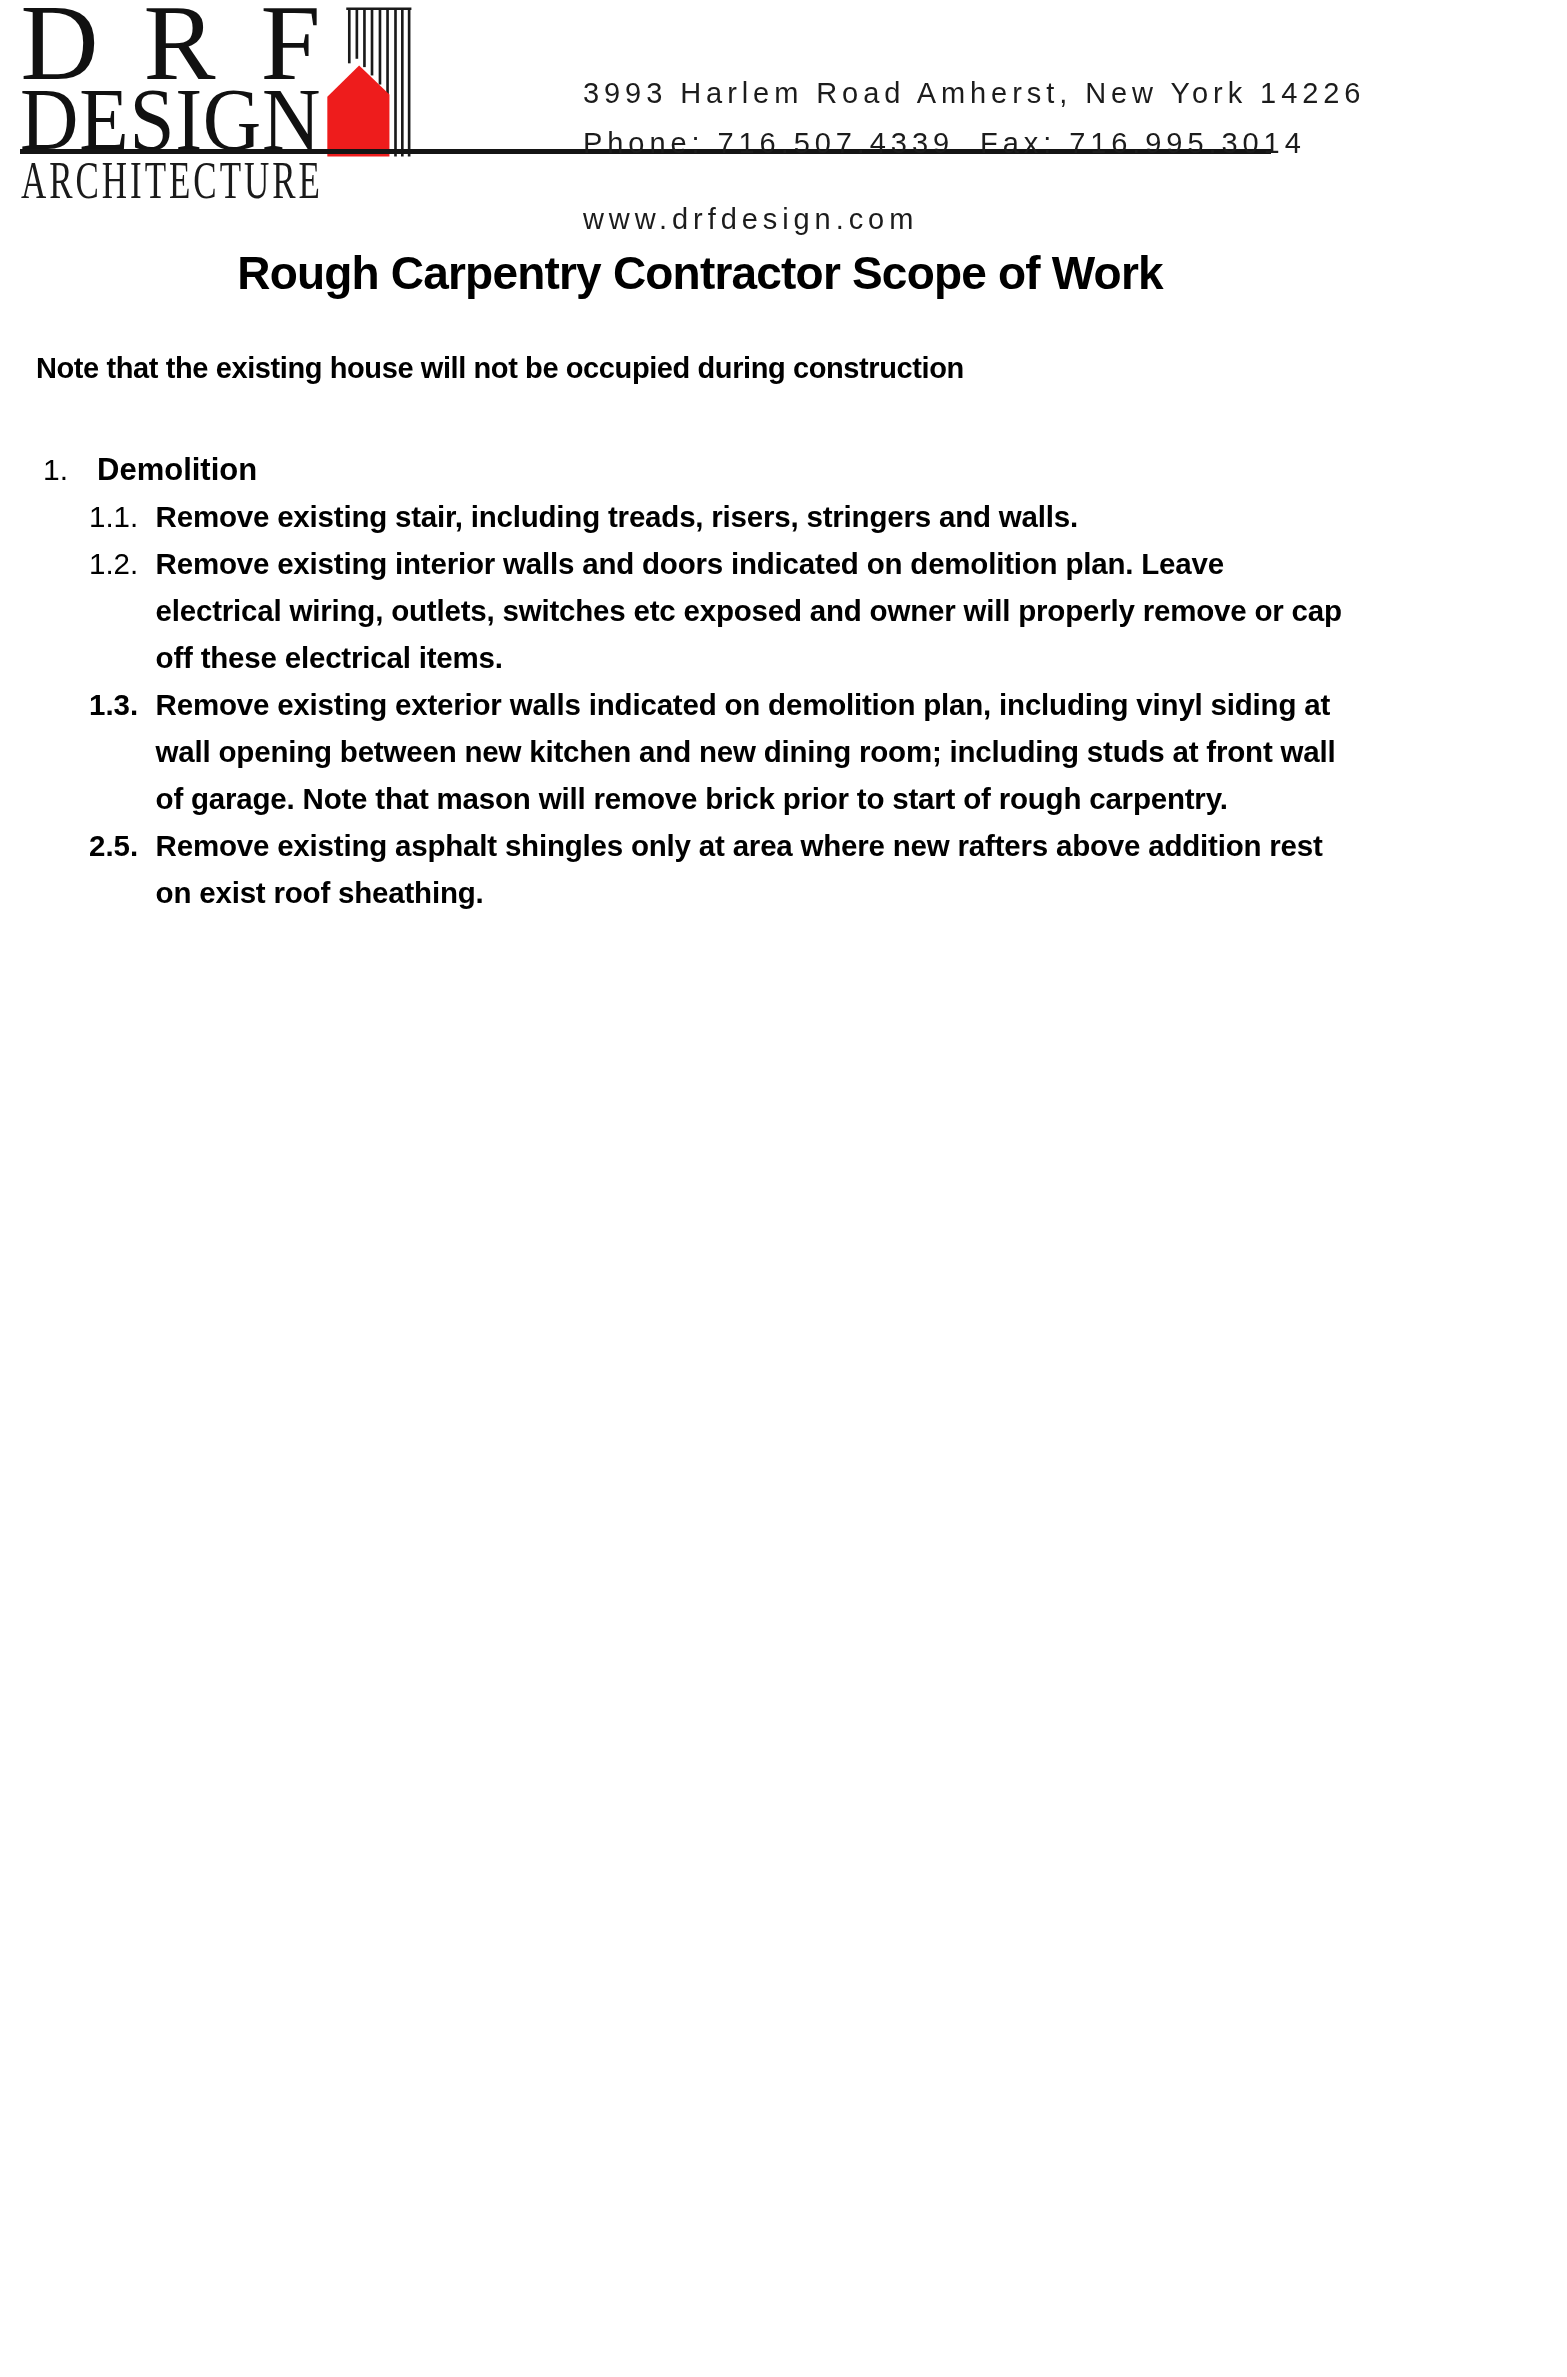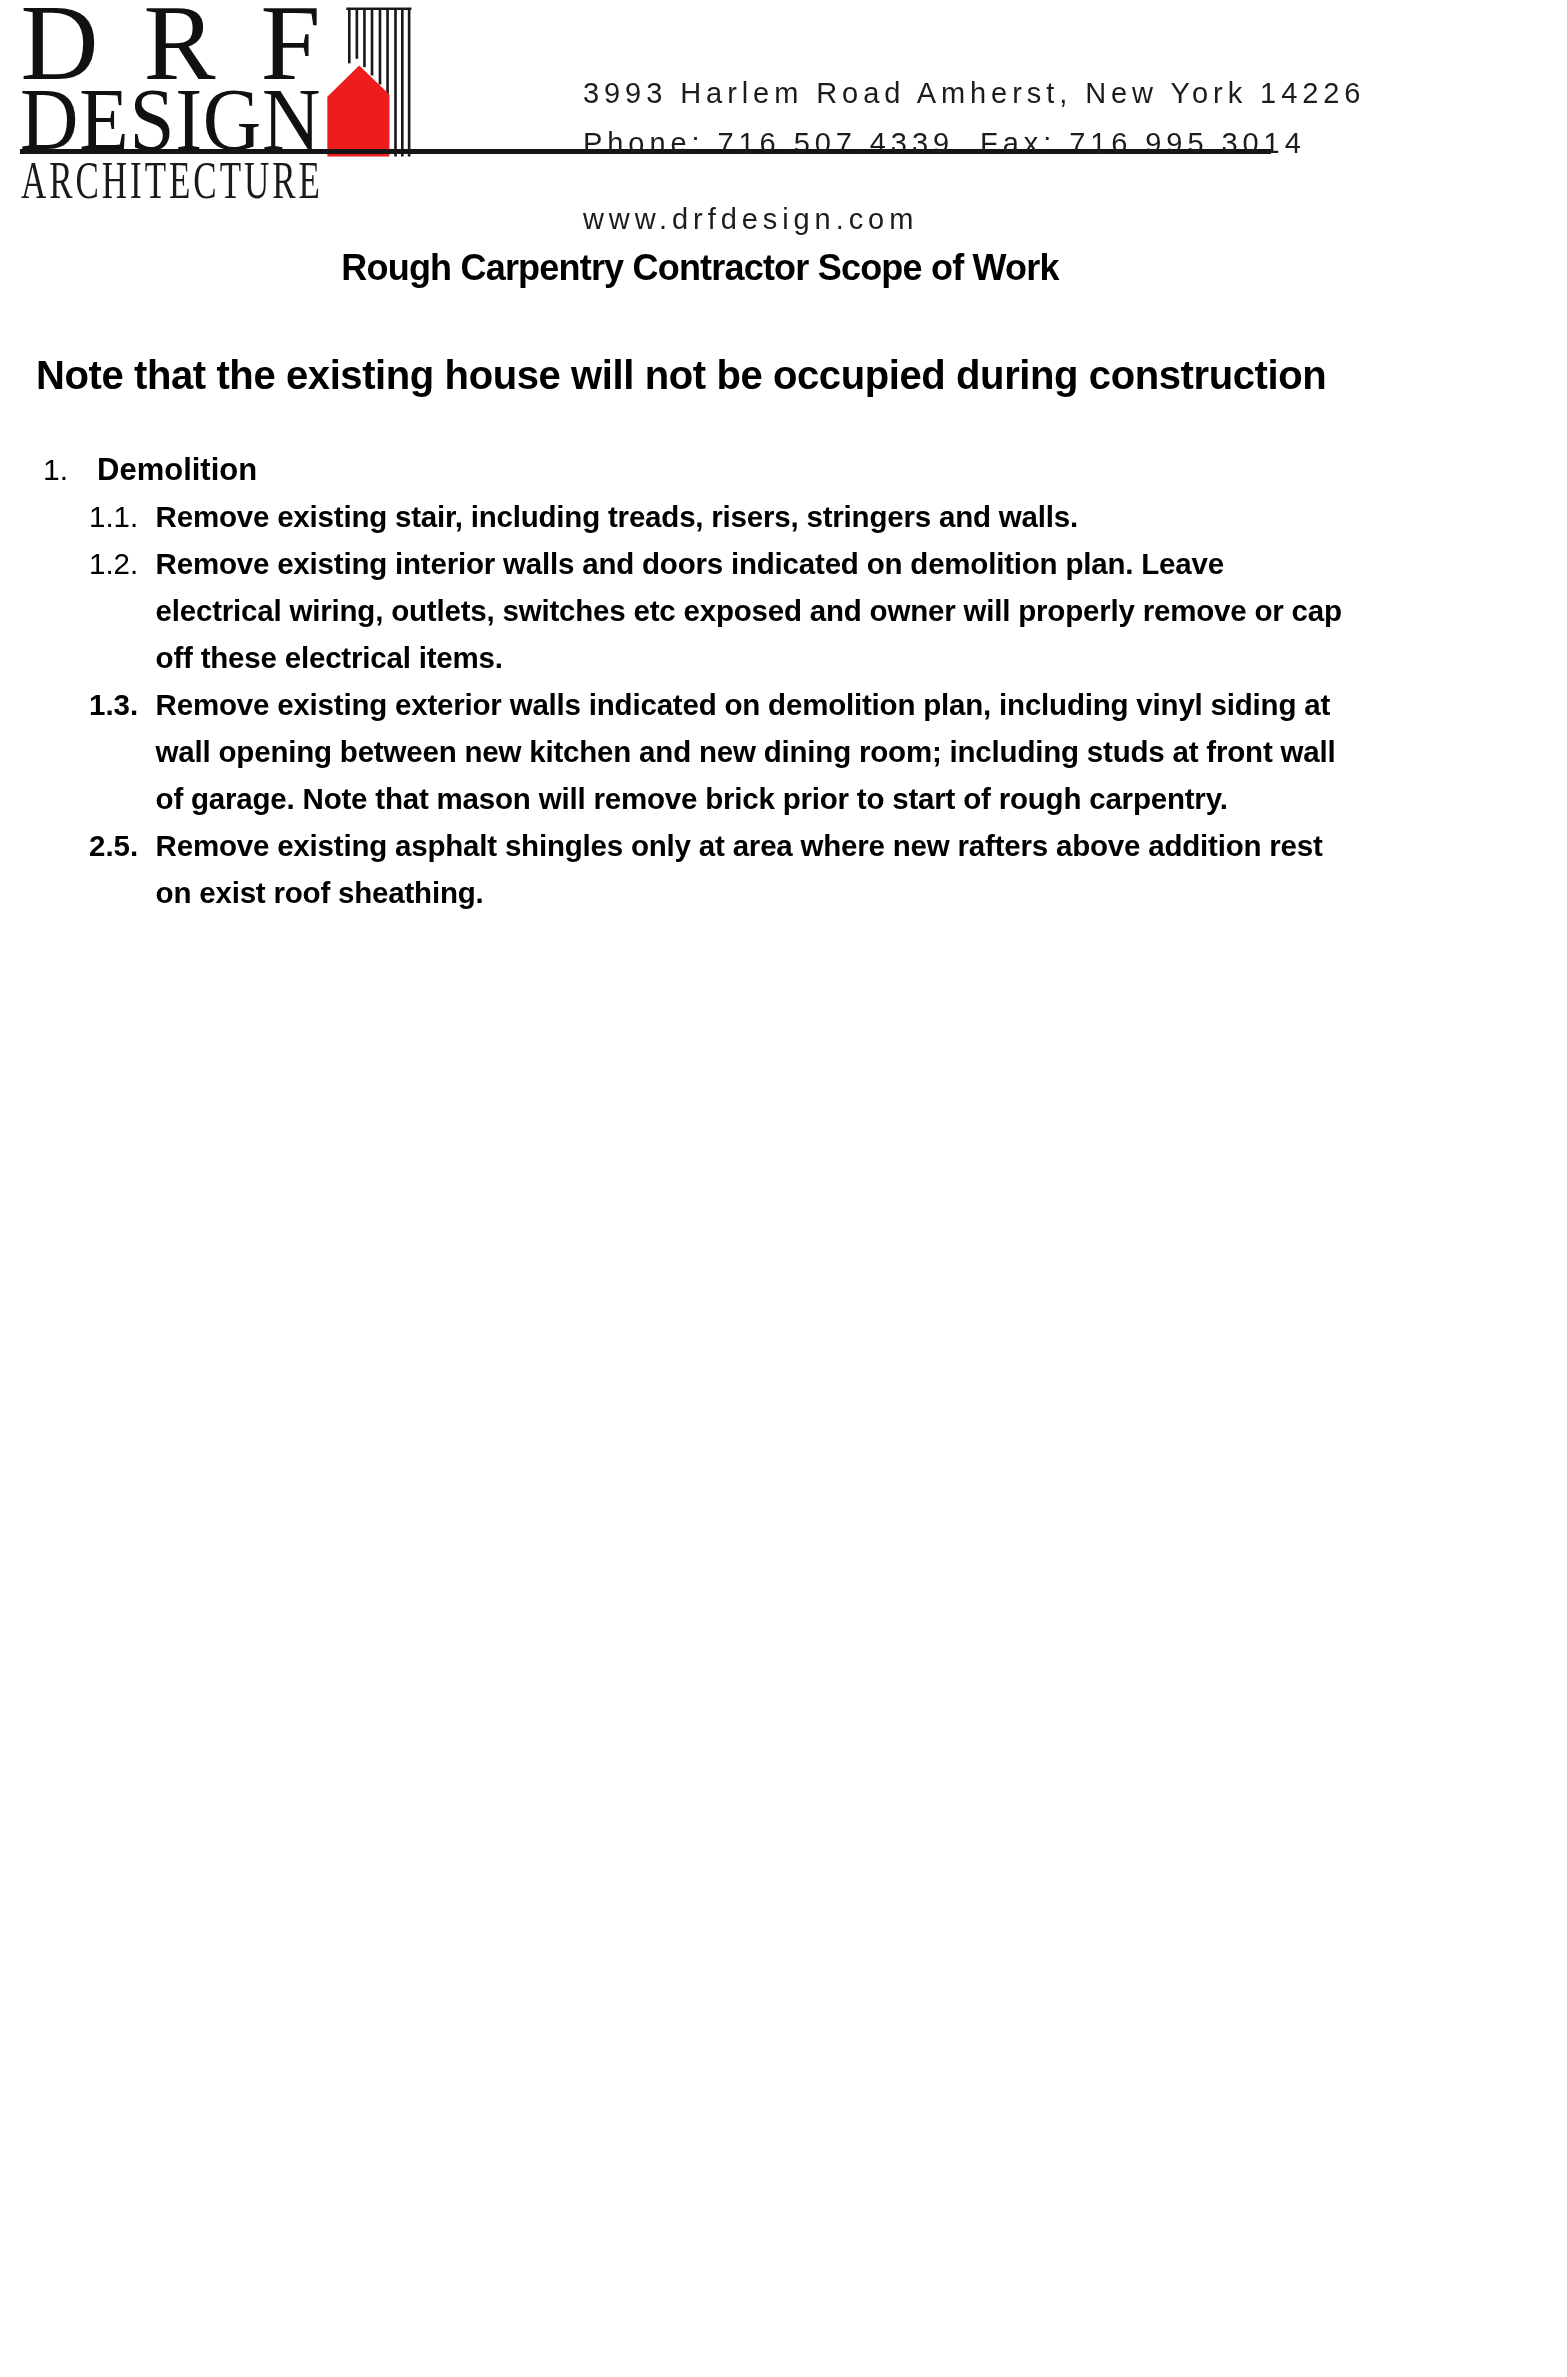--- a/index.html
+++ b/index.html
@@ -76,31 +76,31 @@
   .contact-phonefax .fax-part { margin-left: 26px; }
   .contact-website { top: 169px; margin-top: 36px; }
 
   
   .doc-title {
     position: absolute;
     left: 0; top: 246px;
     width: 100%;
     margin: 0;
     text-align: center;
-    font-size: 36px;
+    font-size: 46px;
     line-height: 1.2;
     font-weight: 700;
     letter-spacing: -0.8px;
     white-space: nowrap;
   }
   .doc-note {
     position: absolute;
     left: 36px; top: 351px;
     margin: 0;
-    font-size: 40px;
+    font-size: 29px;
     line-height: 1.2;
     font-weight: 700;
     letter-spacing: -0.4px;
     white-space: nowrap;
   }
   .scope-list {
     position: absolute;
     left: 43px; top: 446px;
     width: 1498px;
   }

